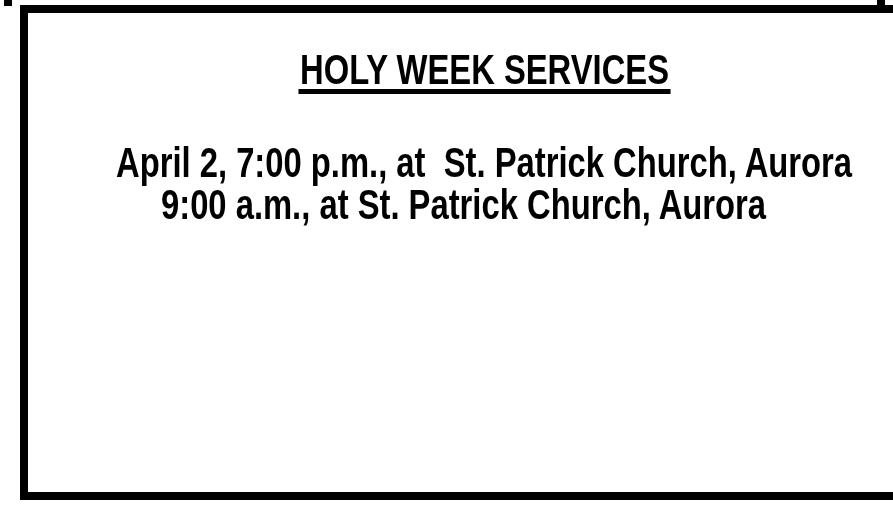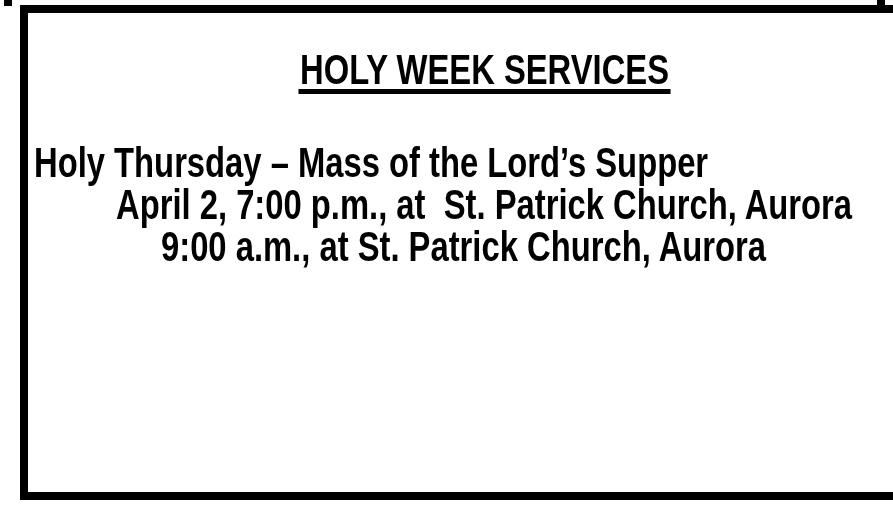--- a/index.html
+++ b/index.html
@@ -82,18 +82,17 @@
 
 <div class="stub stub-left"></div>
 <div class="stub stub-right"></div>
 
 <div class="box">
   <div class="content">
     <div class="title-line">
       <span class="title-text">HOLY WEEK SERVICES</span>
     </div>
     <div>
-        <div class="line ind0"><span class="t">Holy Thursday – Mass of the Lord’s Supper</span></div>
         <div class="line ind1"><span class="t">April 2, 7:00 p.m., at  St. Patrick Church, Aurora</span></div>
         <div class="line ind2"><span class="t">9:00 a.m., at St. Patrick Church, Aurora</span></div>
       </div>
   </div>
 </div>
 
 </body></html>

